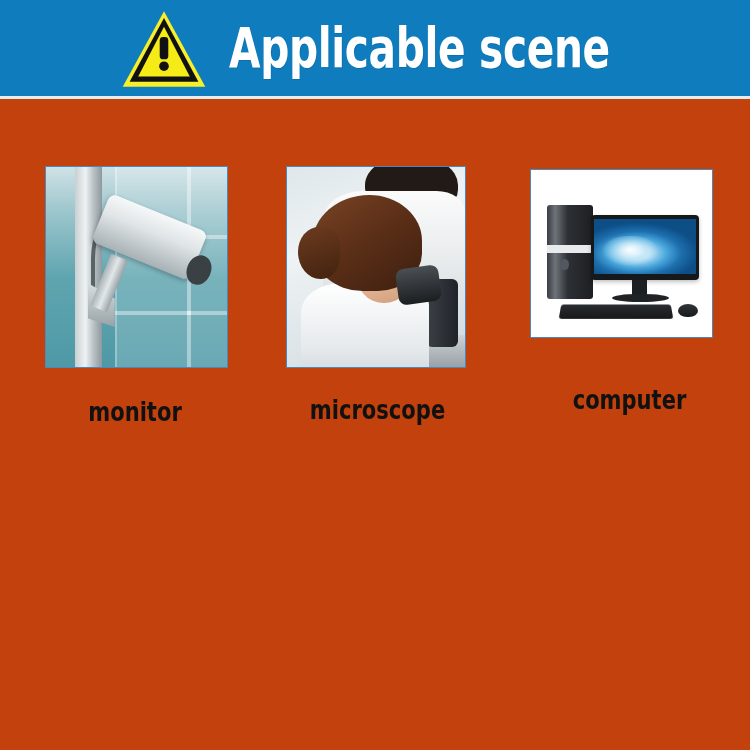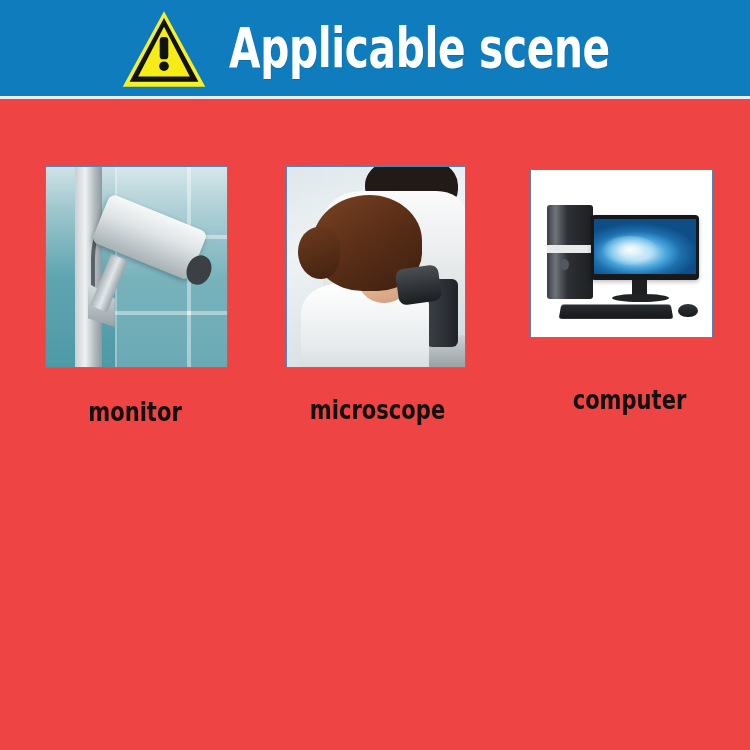--- a/index.html
+++ b/index.html
@@ -11,21 +11,21 @@
     height: 750px;
     background: #f3f3f3;
     font-family: "Liberation Sans", sans-serif;
     overflow: hidden;
   }
 
   .page {
     position: relative;
     width: 750px;
     height: 750px;
-    background: #ef4444;
+    background: #c2410c;
   }
 
   
   .header {
     position: absolute;
     left: 0;
     top: 0;
     width: 750px;
     height: 96px;
     background: #0f7cbe;

